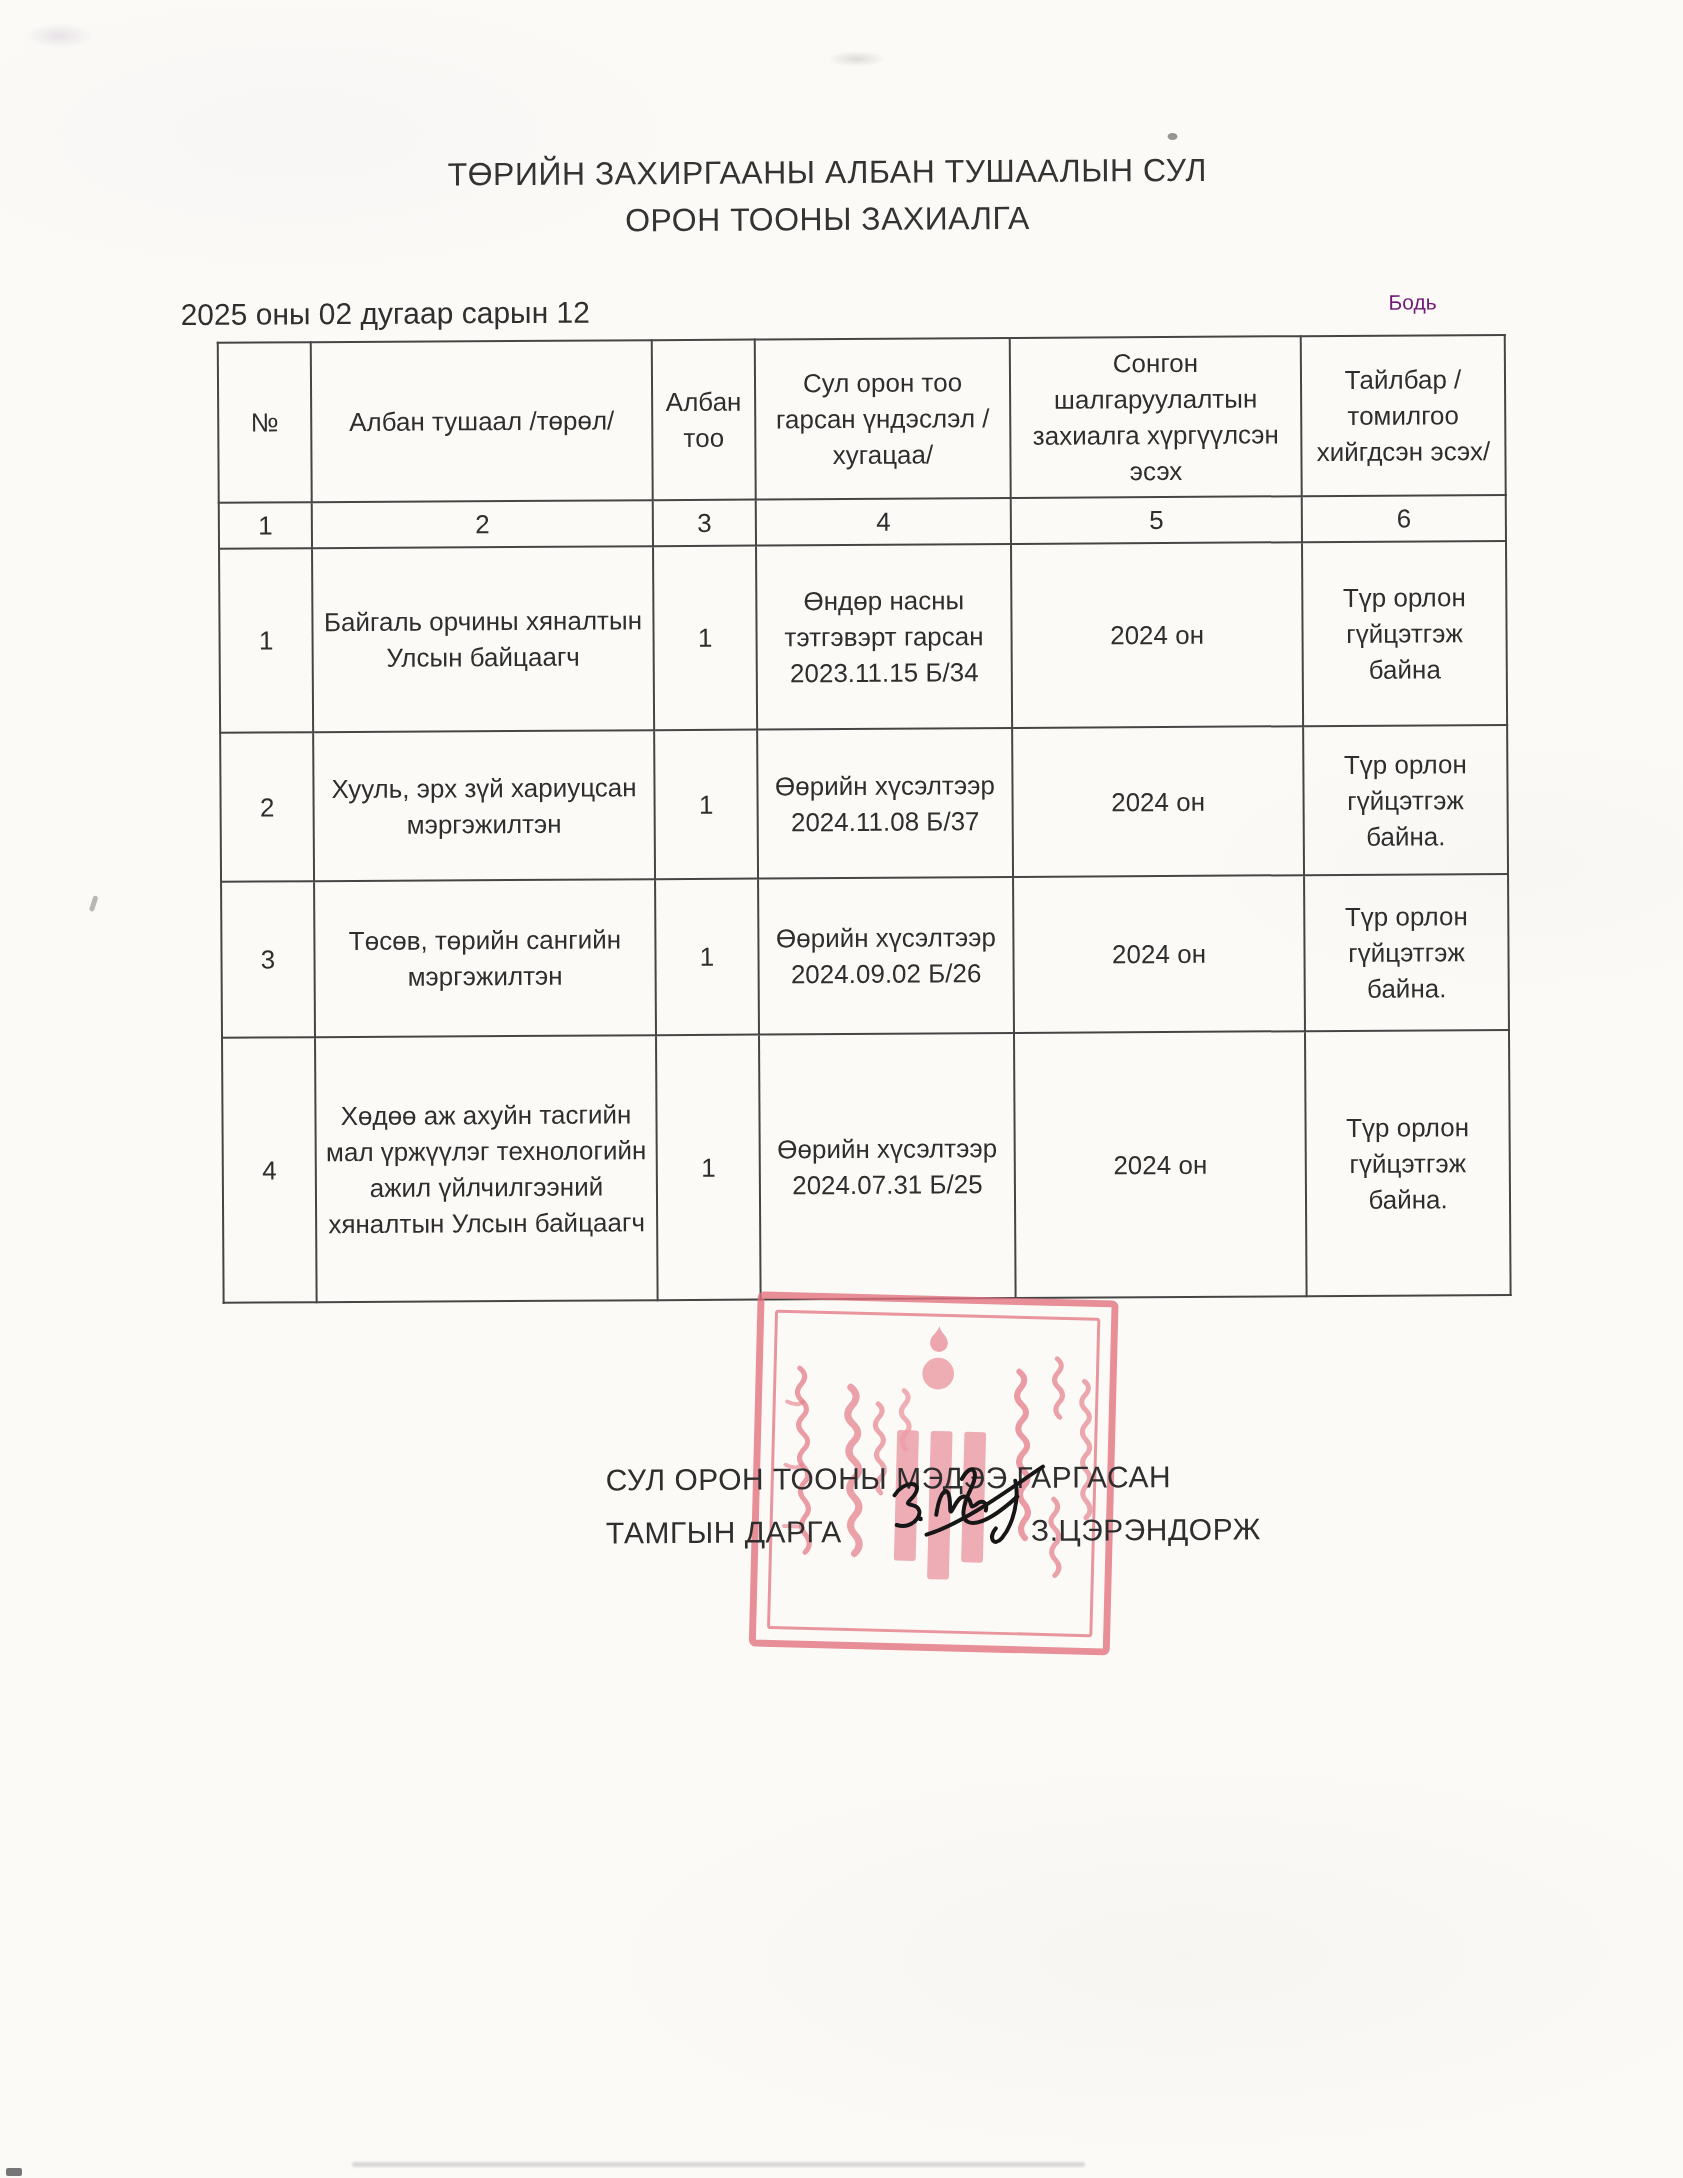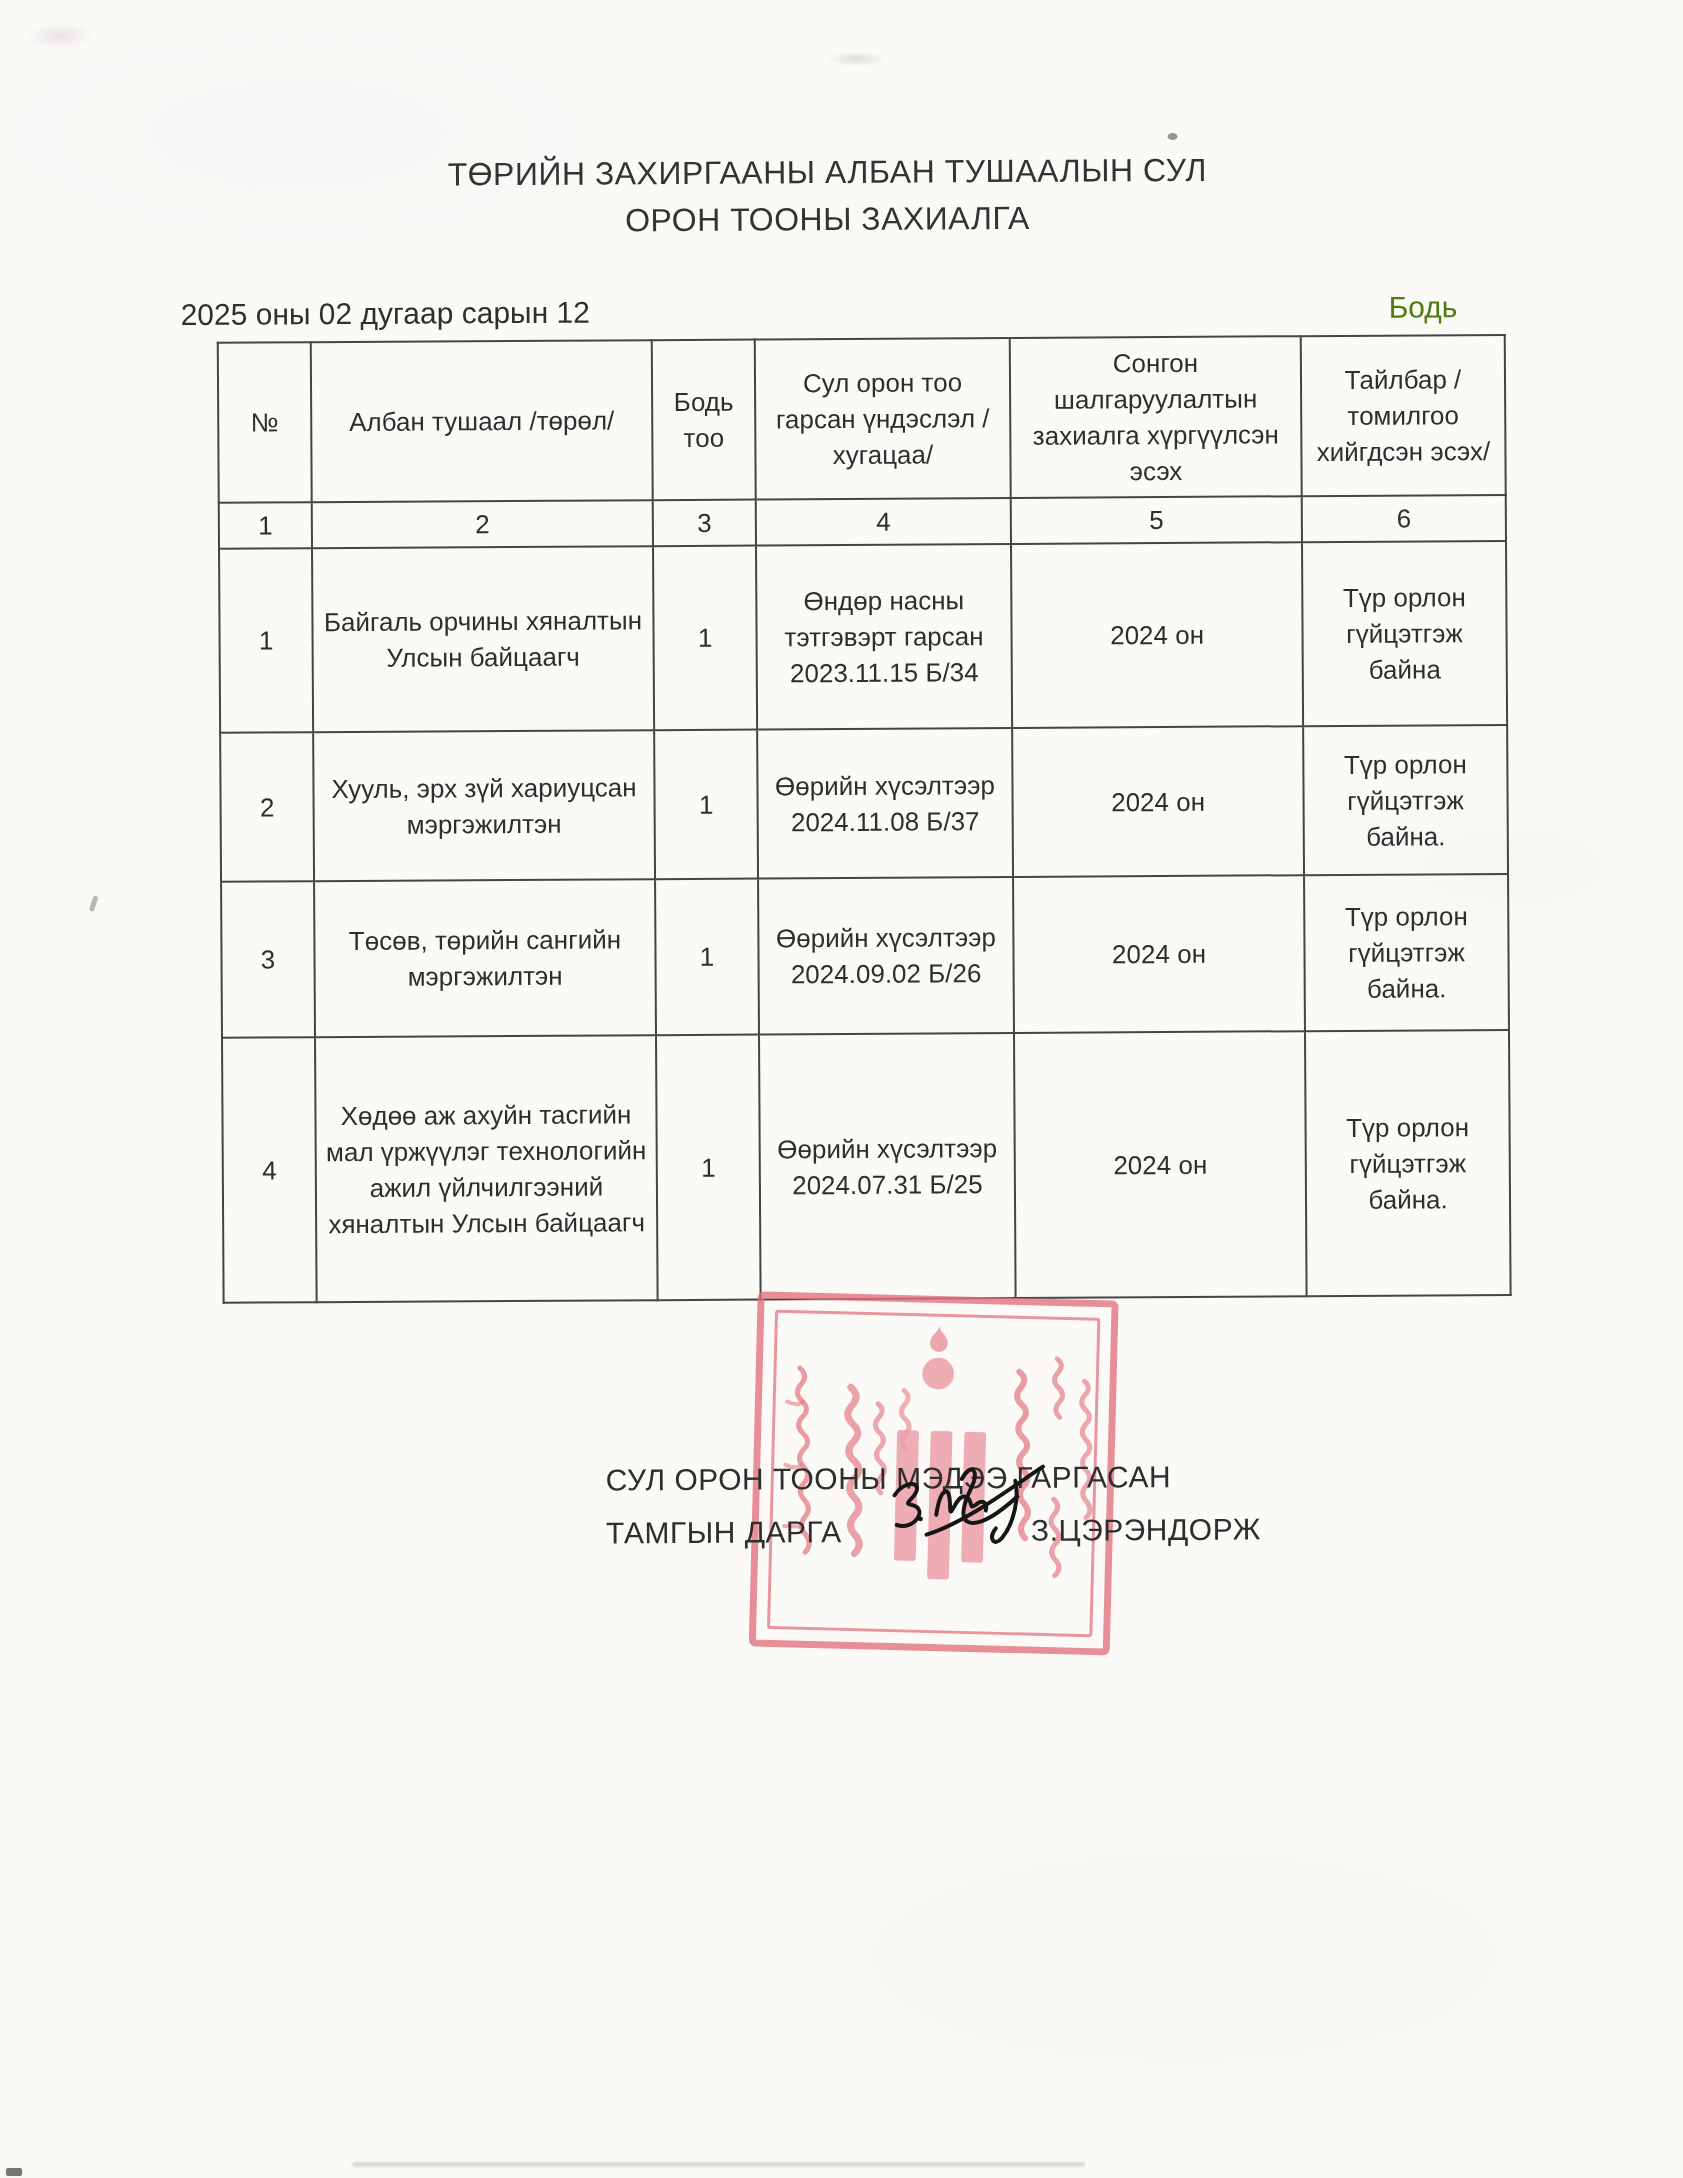--- a/index.html
+++ b/index.html
@@ -21,21 +21,21 @@
       radial-gradient(ellipse 594px 218px at 18% 6%, rgba(180,180,200,.05), transparent 70%),
       radial-gradient(ellipse 891px 297px at 70% 90%, rgba(160,160,160,.05), transparent 70%),
       radial-gradient(ellipse 495px 198px at 90% 40%, rgba(170,170,170,.04), transparent 70%);
   }
   .title{
     position:absolute;top:149px;left:-10px;width:1683px;
     text-align:center;font-size:32px;line-height:47px;color:#333;
     letter-spacing:0.5px;
   }
   .dateline{position:absolute;top:294px;left:184px;font-size:30px;color:#2f2f2f;}
-  .org{position:absolute;top:294px;left:1392px;font-size:30px;color:#4d7c0f;}
+  .org{position:absolute;top:294px;left:1392px;font-size:21px;color:#701a75;}
 
   table.doc{
     position:absolute;top:338px;left:220px;width:1289px;
     border-collapse:collapse;table-layout:fixed;
     font-size:26px;line-height:36px;color:#2e2e2e;
   }
   table.doc td{
     border:2px solid #454545;
     padding:4px 8px;text-align:center;vertical-align:middle;
     overflow:hidden;
@@ -99,21 +99,21 @@
         <col style="width:341px">
         <col style="width:103px">
       <col style="width:255px">
         <col style="width:291px">
         <col style="width:204px">
     </colgroup>
     <tbody>
         <tr class="rh-head">
       <td class="v-top">№</td>
       <td class="v-top c-pos">Албан тушаал /төрөл/</td>
-      <td class="v-top">Бодь тоо</td>
+      <td class="v-top">Албан тоо</td>
       <td class="v-top c-reason">Сул орон тоо гарсан үндэслэл /хугацаа/</td>
       <td class="v-top c-sel-h">Сонгон шалгаруулалтын захиалга хүргүүлсэн эсэх</td>
       <td class="v-top c-note">Тайлбар /томилгоо хийгдсэн эсэх/</td>
     </tr>
     <tr class="rh-num">
       <td>1</td>
       <td>2</td>
       <td>3</td>
       <td>4</td>
       <td>5</td>

